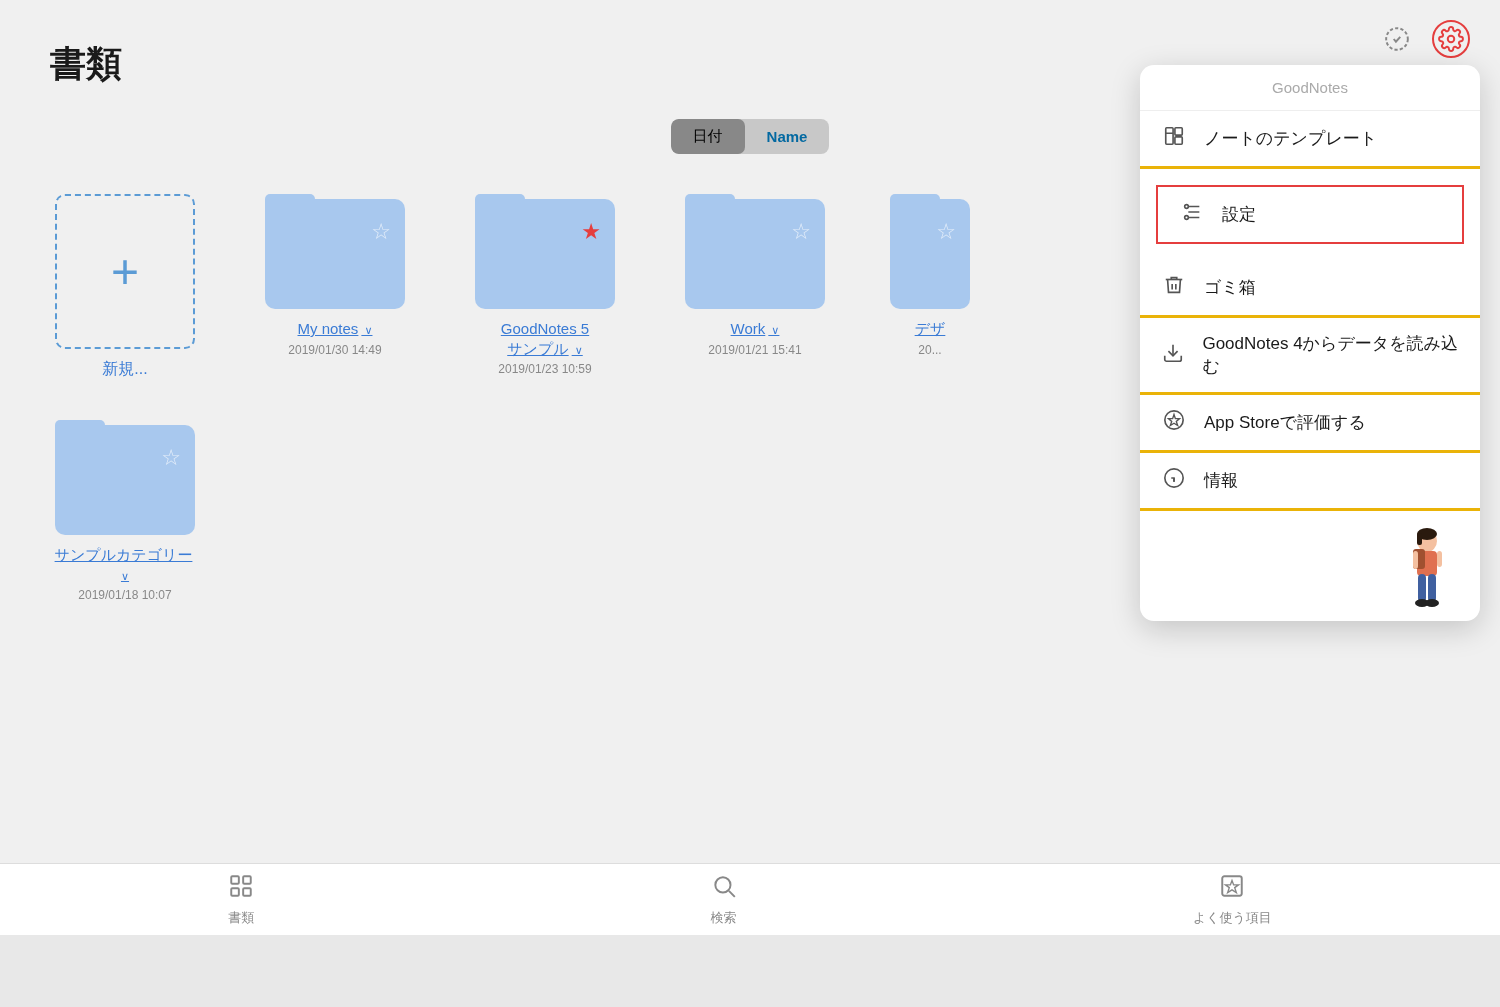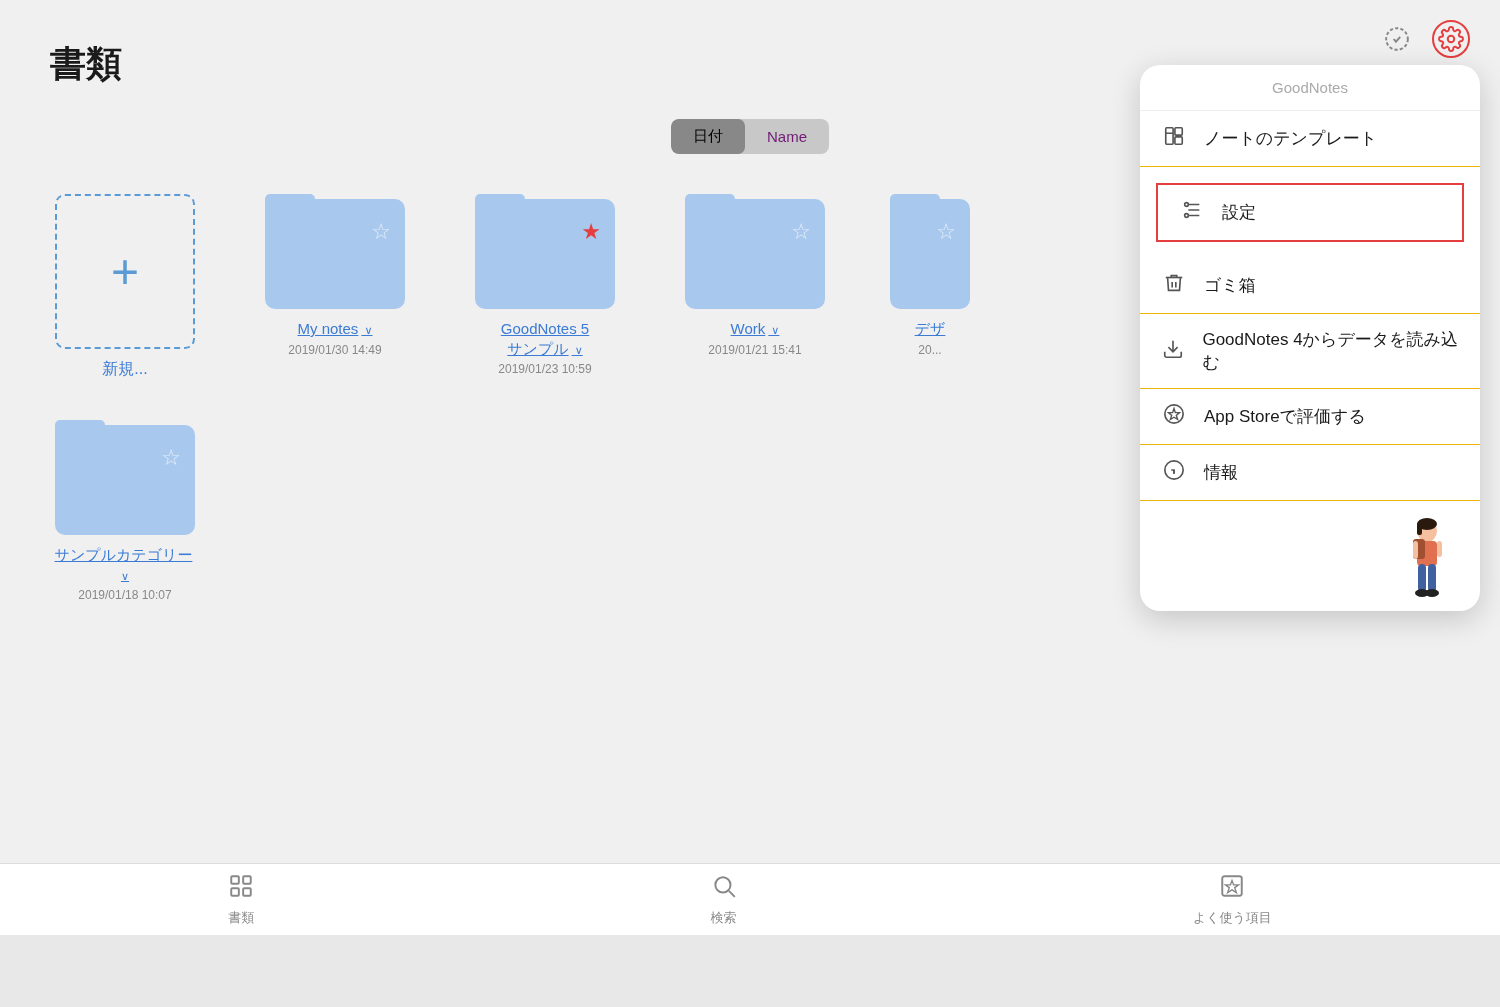--- a/index.html
+++ b/index.html
@@ -51,21 +51,22 @@
       color: #000000;
     }
 
     .sort-btn.active {
       background: #888;
       border-radius: 7px;
     }
 
     .sort-btn.inactive {
       background: transparent;
-      color: #701a75;
+      color: #0369a1;
+      font-weight: bold;
     }
 
     
     .folder-grid {
       display: flex;
       flex-wrap: wrap;
       gap: 30px 60px;
       align-items: flex-start;
     }
 
@@ -228,21 +229,21 @@
       height: 26px;
     }
 
     
     .dropdown-menu {
       position: absolute;
       top: 65px;
       right: 20px;
       width: 340px;
       background: white;
-      border-radius: 20px;
+      border-radius: 14px;
       box-shadow: 0 8px 30px rgba(0,0,0,0.18);
       z-index: 100;
       overflow: hidden;
     }
 
     .menu-header {
       text-align: center;
       padding: 14px;
       font-size: 15px;
       color: #aaa;
@@ -250,21 +251,21 @@
     }
 
     .menu-item {
       display: flex;
       align-items: center;
       gap: 16px;
       padding: 14px 20px;
       font-size: 17px;
       color: #1a1a1a;
       cursor: pointer;
-      border-bottom: 1px solid #eab308;
+      border-bottom: 3px solid #eab308;
     }
 
     .menu-item:last-of-type {
       border-bottom: none;
     }
 
     .menu-item.highlighted {
       border: 2px solid #e53e3e;
       margin: 16px;
     }

